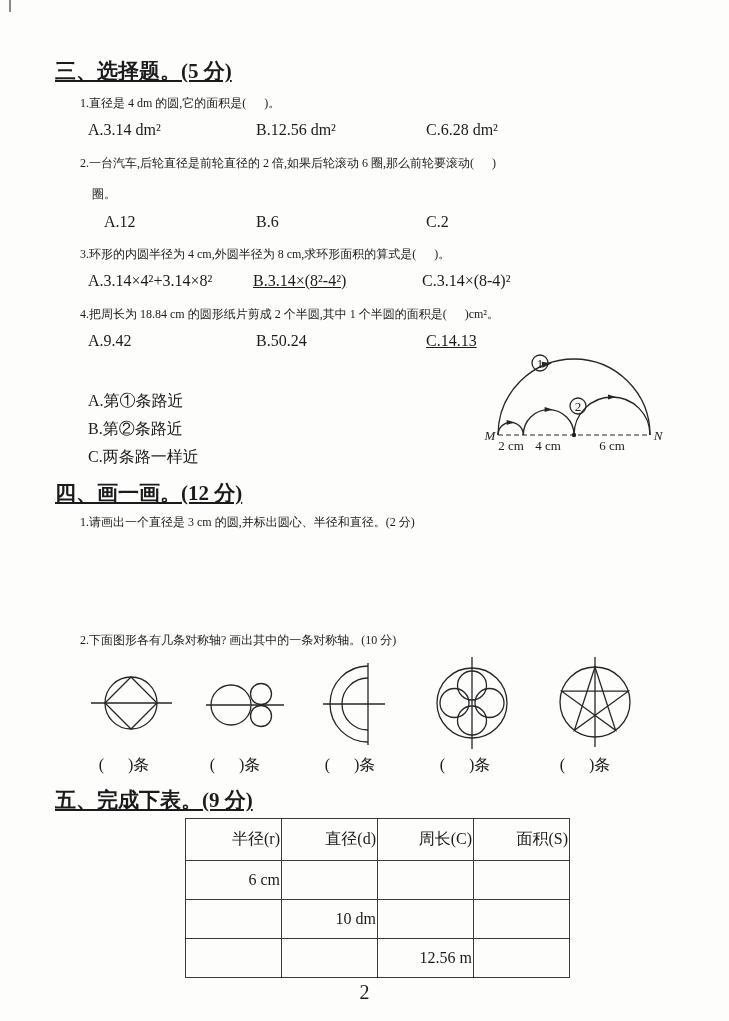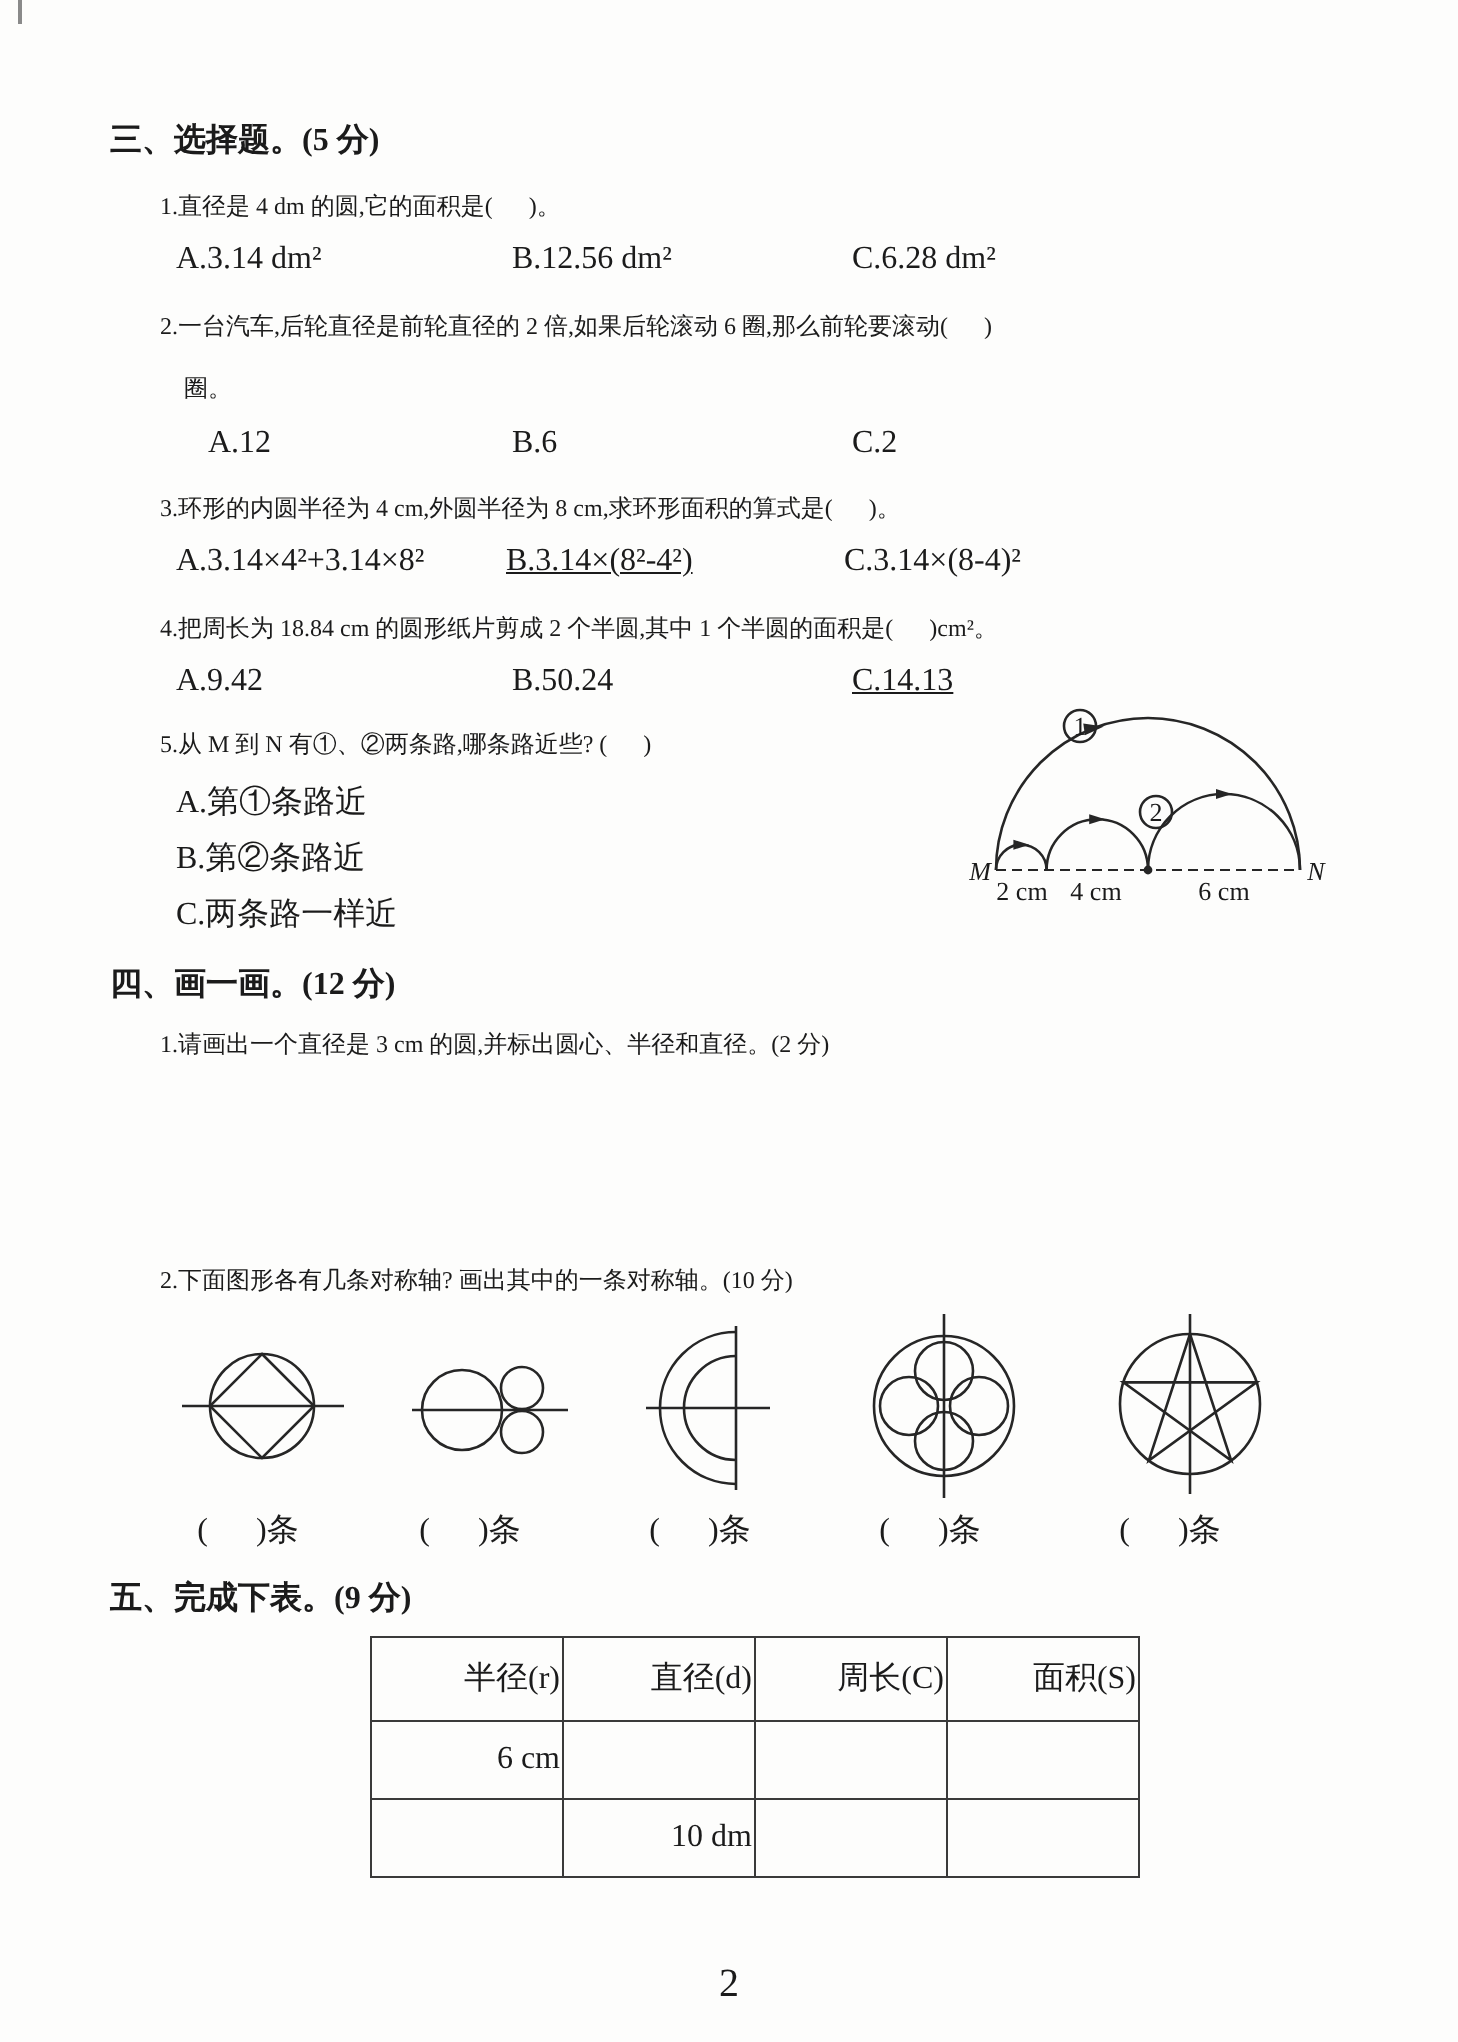--- a/index.html
+++ b/index.html
@@ -3,21 +3,21 @@
 <meta charset="utf-8">
 <style>
   html,body { margin:0; padding:0; background:#e8e8e8; }
   .page {
     position:relative; width:729px; height:1021px;
     background:#fdfdfc; overflow:hidden;
     font-family:"Liberation Serif","DejaVu Serif",serif;
     color:#1b1b1b;
   }
   .line { position:absolute; white-space:pre; font-size:12px; line-height:20px; }
-  .heading { font-weight:bold; font-size:16px; }
+  .heading { font-weight:bold; font-size:21px;text-decoration:underline; }
   .opt { position:absolute; white-space:pre; font-size:16px; }
   .blank-cap { position:absolute; width:90px; text-align:center; white-space:pre; font-size:16px; }
   .corner-mark { position:absolute; left:9px; top:0; width:2px; height:12px; background:#8a8a8a; }
   svg { position:absolute; overflow:visible; }
   .stroke { fill:none; stroke:#262626; stroke-width:1.3; }
   .dash { fill:none; stroke:#262626; stroke-width:1.1; stroke-dasharray:5 3; }
   .svgtxt { font-family:"Liberation Serif","DejaVu Serif",serif; font-size:13px; fill:#1b1b1b; }
   .svgtxt.it { font-style:italic; }
   table.fill-table {
     position:absolute; left:185px; top:818px;
@@ -52,21 +52,20 @@
   <div class="line" style="left:80px; top:244px;">3.环形的内圆半径为 4 cm,外圆半径为 8 cm,求环形面积的算式是(      )。</div>
   <span class="opt" style="left:88px; top:272px;text-align:right;">A.3.14×4²+3.14×8²</span>
   <span class="opt" style="left:253px; top:272px;text-decoration:underline;">B.3.14×(8²-4²)</span>
   <span class="opt" style="left:422px; top:272px;">C.3.14×(8-4)²</span>
 
   <div class="line" style="left:80px; top:304px;">4.把周长为 18.84 cm 的圆形纸片剪成 2 个半圆,其中 1 个半圆的面积是(      )cm²。</div>
   <span class="opt" style="left:88px; top:332px;">A.9.42</span>
   <span class="opt" style="left:256px; top:332px;">B.50.24</span>
   <span class="opt" style="left:426px; top:332px;text-decoration:underline;">C.14.13</span>
 
-  <div class="line" style="left:80px; top:362px;">5.从 M 到 N 有①、②两条路,哪条路近些? (      )</div>
   <span class="opt" style="left:88px; top:391px;">A.第①条路近</span>
   <span class="opt" style="left:88px; top:419px;">B.第②条路近</span>
   <span class="opt" style="left:88px; top:447px;">C.两条路一样近</span>
 
   <svg style="left:486px; top:346px;" width="182" height="122" viewBox="0 0 182 122">
     <line class="dash" x1="12" y1="89" x2="164" y2="89"></line>
     <circle cx="88" cy="89" r="2.2" fill="#262626"></circle>
     <path class="stroke" d="M12,89 A76,76 0 0 1 164,89"></path>
     <path class="stroke" d="M12,89 A12.65,12.65 0 0 1 37.3,89"></path>
     <path class="stroke" d="M37.3,89 A25.35,25.35 0 0 1 88,89"></path>
@@ -146,17 +145,23 @@
       <td></td>
       <td></td>
       <td></td>
     </tr>
     <tr>
       <td></td>
       <td>10 dm</td>
       <td></td>
       <td></td>
     </tr>
+    <tr>
+      <td></td>
+      <td></td>
+      <td>12.56 m</td>
+      <td></td>
+    </tr>
   </tbody>
     </table>
 
   <div class="page-num">2</div>
 </div>
 
 </body></html>

